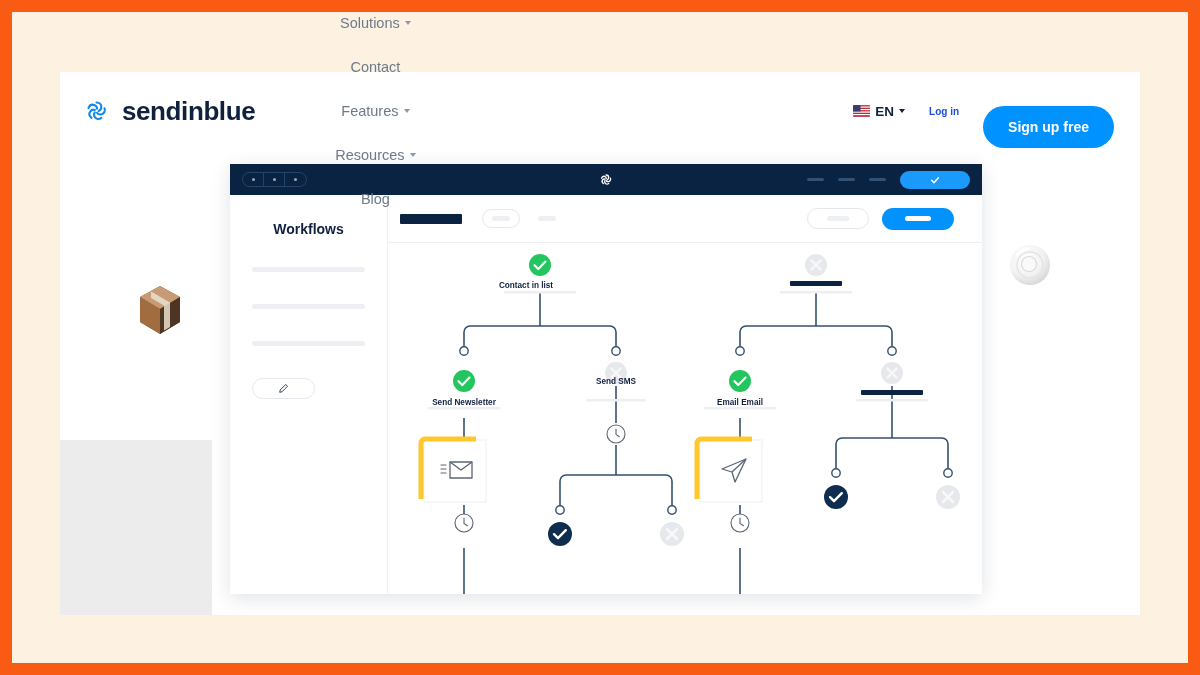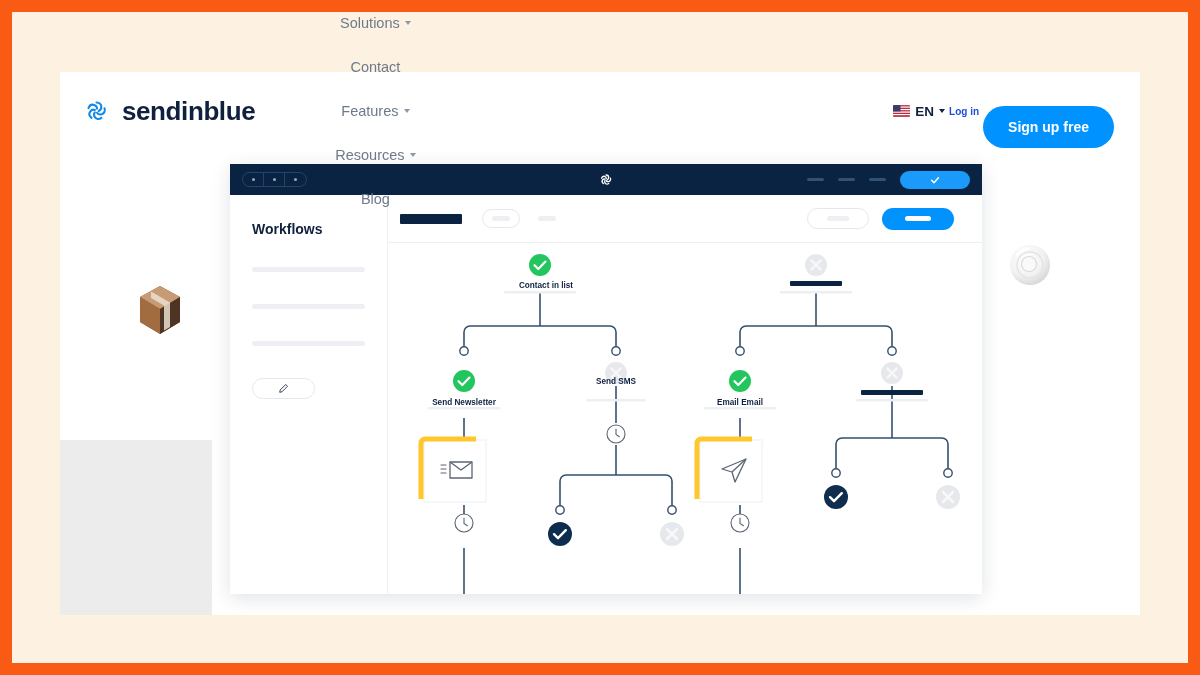--- a/index.html
+++ b/index.html
@@ -53,21 +53,21 @@
   .caret {
     width: 0; height: 0;
     border-left: 3.5px solid transparent;
     border-right: 3.5px solid transparent;
     border-top: 4.5px solid #8C97A5;
     display: inline-block;
   }
 
   .header-right {
     margin-left: auto;
-    display: flex; align-items: center; gap: 4px;
+    display: flex; align-items: center; gap: 24px;
   }
   .lang {
     display: flex; align-items: center; gap: 5px;
     font-size: 13.5px; font-weight: 700; color: #10213F;
     cursor: pointer;
   }
   .flag {
     width: 17px; height: 12px; flex: none;
     border-radius: 1px; overflow: hidden;
     display: block;
@@ -147,21 +147,21 @@
   .tb-right {
     margin-left: auto; display: flex; align-items: center; gap: 14px;
   }
   .tb-dash { width: 17px; height: 3px; background: #315176; border-radius: 2px; }
   .tb-pill {
     width: 70px; height: 18px; border-radius: 9px;
     background: #1A9BFC;
     display: flex; align-items: center; justify-content: center;
   }
 
-  .app-body { display: flex; height: 399px; }
+  .app-body { display: flex; height: 399px; text-align: center; }
   .app-sidebar {
     width: 158px; flex: none;
     border-right: 1px solid #EDEFF2;
     padding: 26px 22px 0 22px;
   }
   .sb-title {
     font-size: 14px; font-weight: 700; color: #10213F;
     margin-bottom: 30px;
   }
   .sb-line {
@@ -505,21 +505,21 @@
             <g>
               <circle cx="448" cy="254" r="12" fill="#0F2D4E"></circle>
               <path d="M442 254.2l4 4 7.8-8" fill="none" stroke="#fff" stroke-width="2.4" stroke-linecap="round" stroke-linejoin="round"></path>
             </g>
             <g>
               <circle cx="560" cy="254" r="12" fill="#E6E8EB"></circle>
               <path d="M555 249l10 10M565 249l-10 10" stroke="#F7F8F9" stroke-width="2.6" stroke-linecap="round"></path>
             </g>
           </svg>
 
-          <div class="node-label" style="left:158px; top:38px;">Contact in list</div>
+          <div class="node-label" style="left:138px; top:38px;">Contact in list</div>
           <div class="label-bar" style="left:428px; top:38px; width:52px;"></div>
 
           <div class="node-label" style="left:76px; top:155px;">Send Newsletter</div>
           <div class="node-label" style="left:228px; top:134px;">Send SMS</div>
           <div class="node-label" style="left:352px; top:155px;">Email Email</div>
           <div class="label-bar" style="left:504px; top:147px; width:62px;"></div>
         </div>
 
       </section>
     </div>

